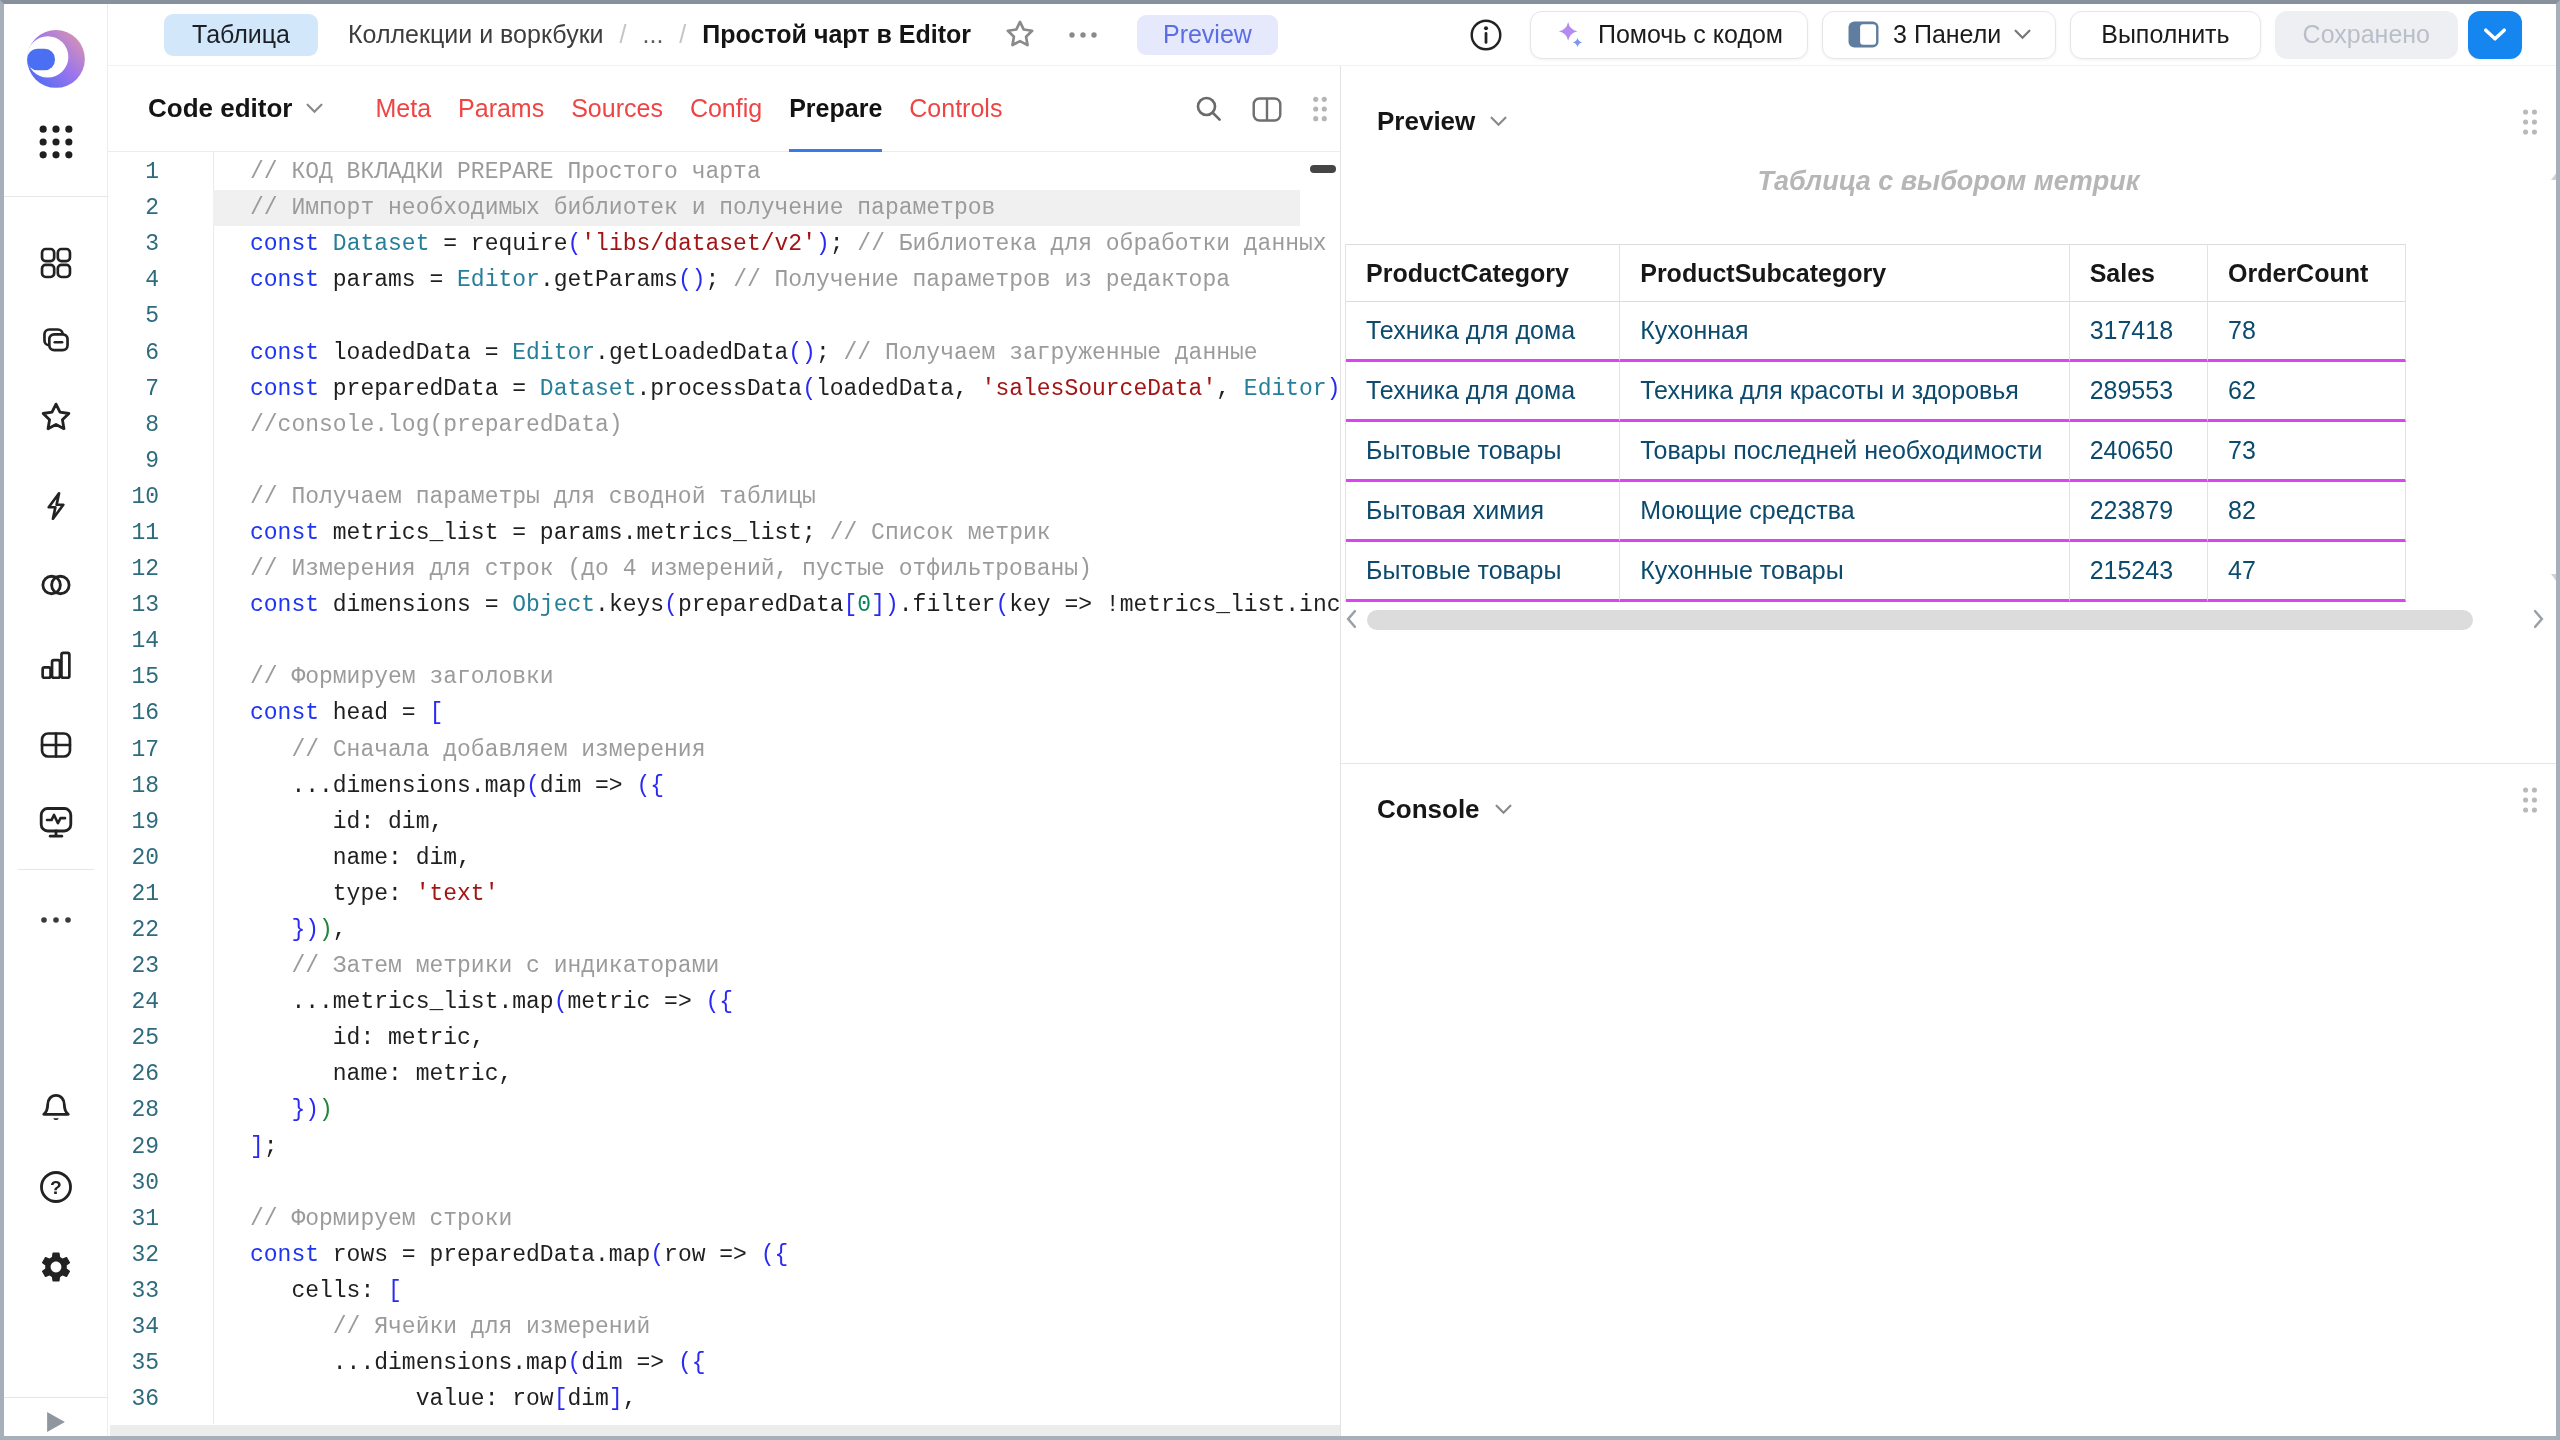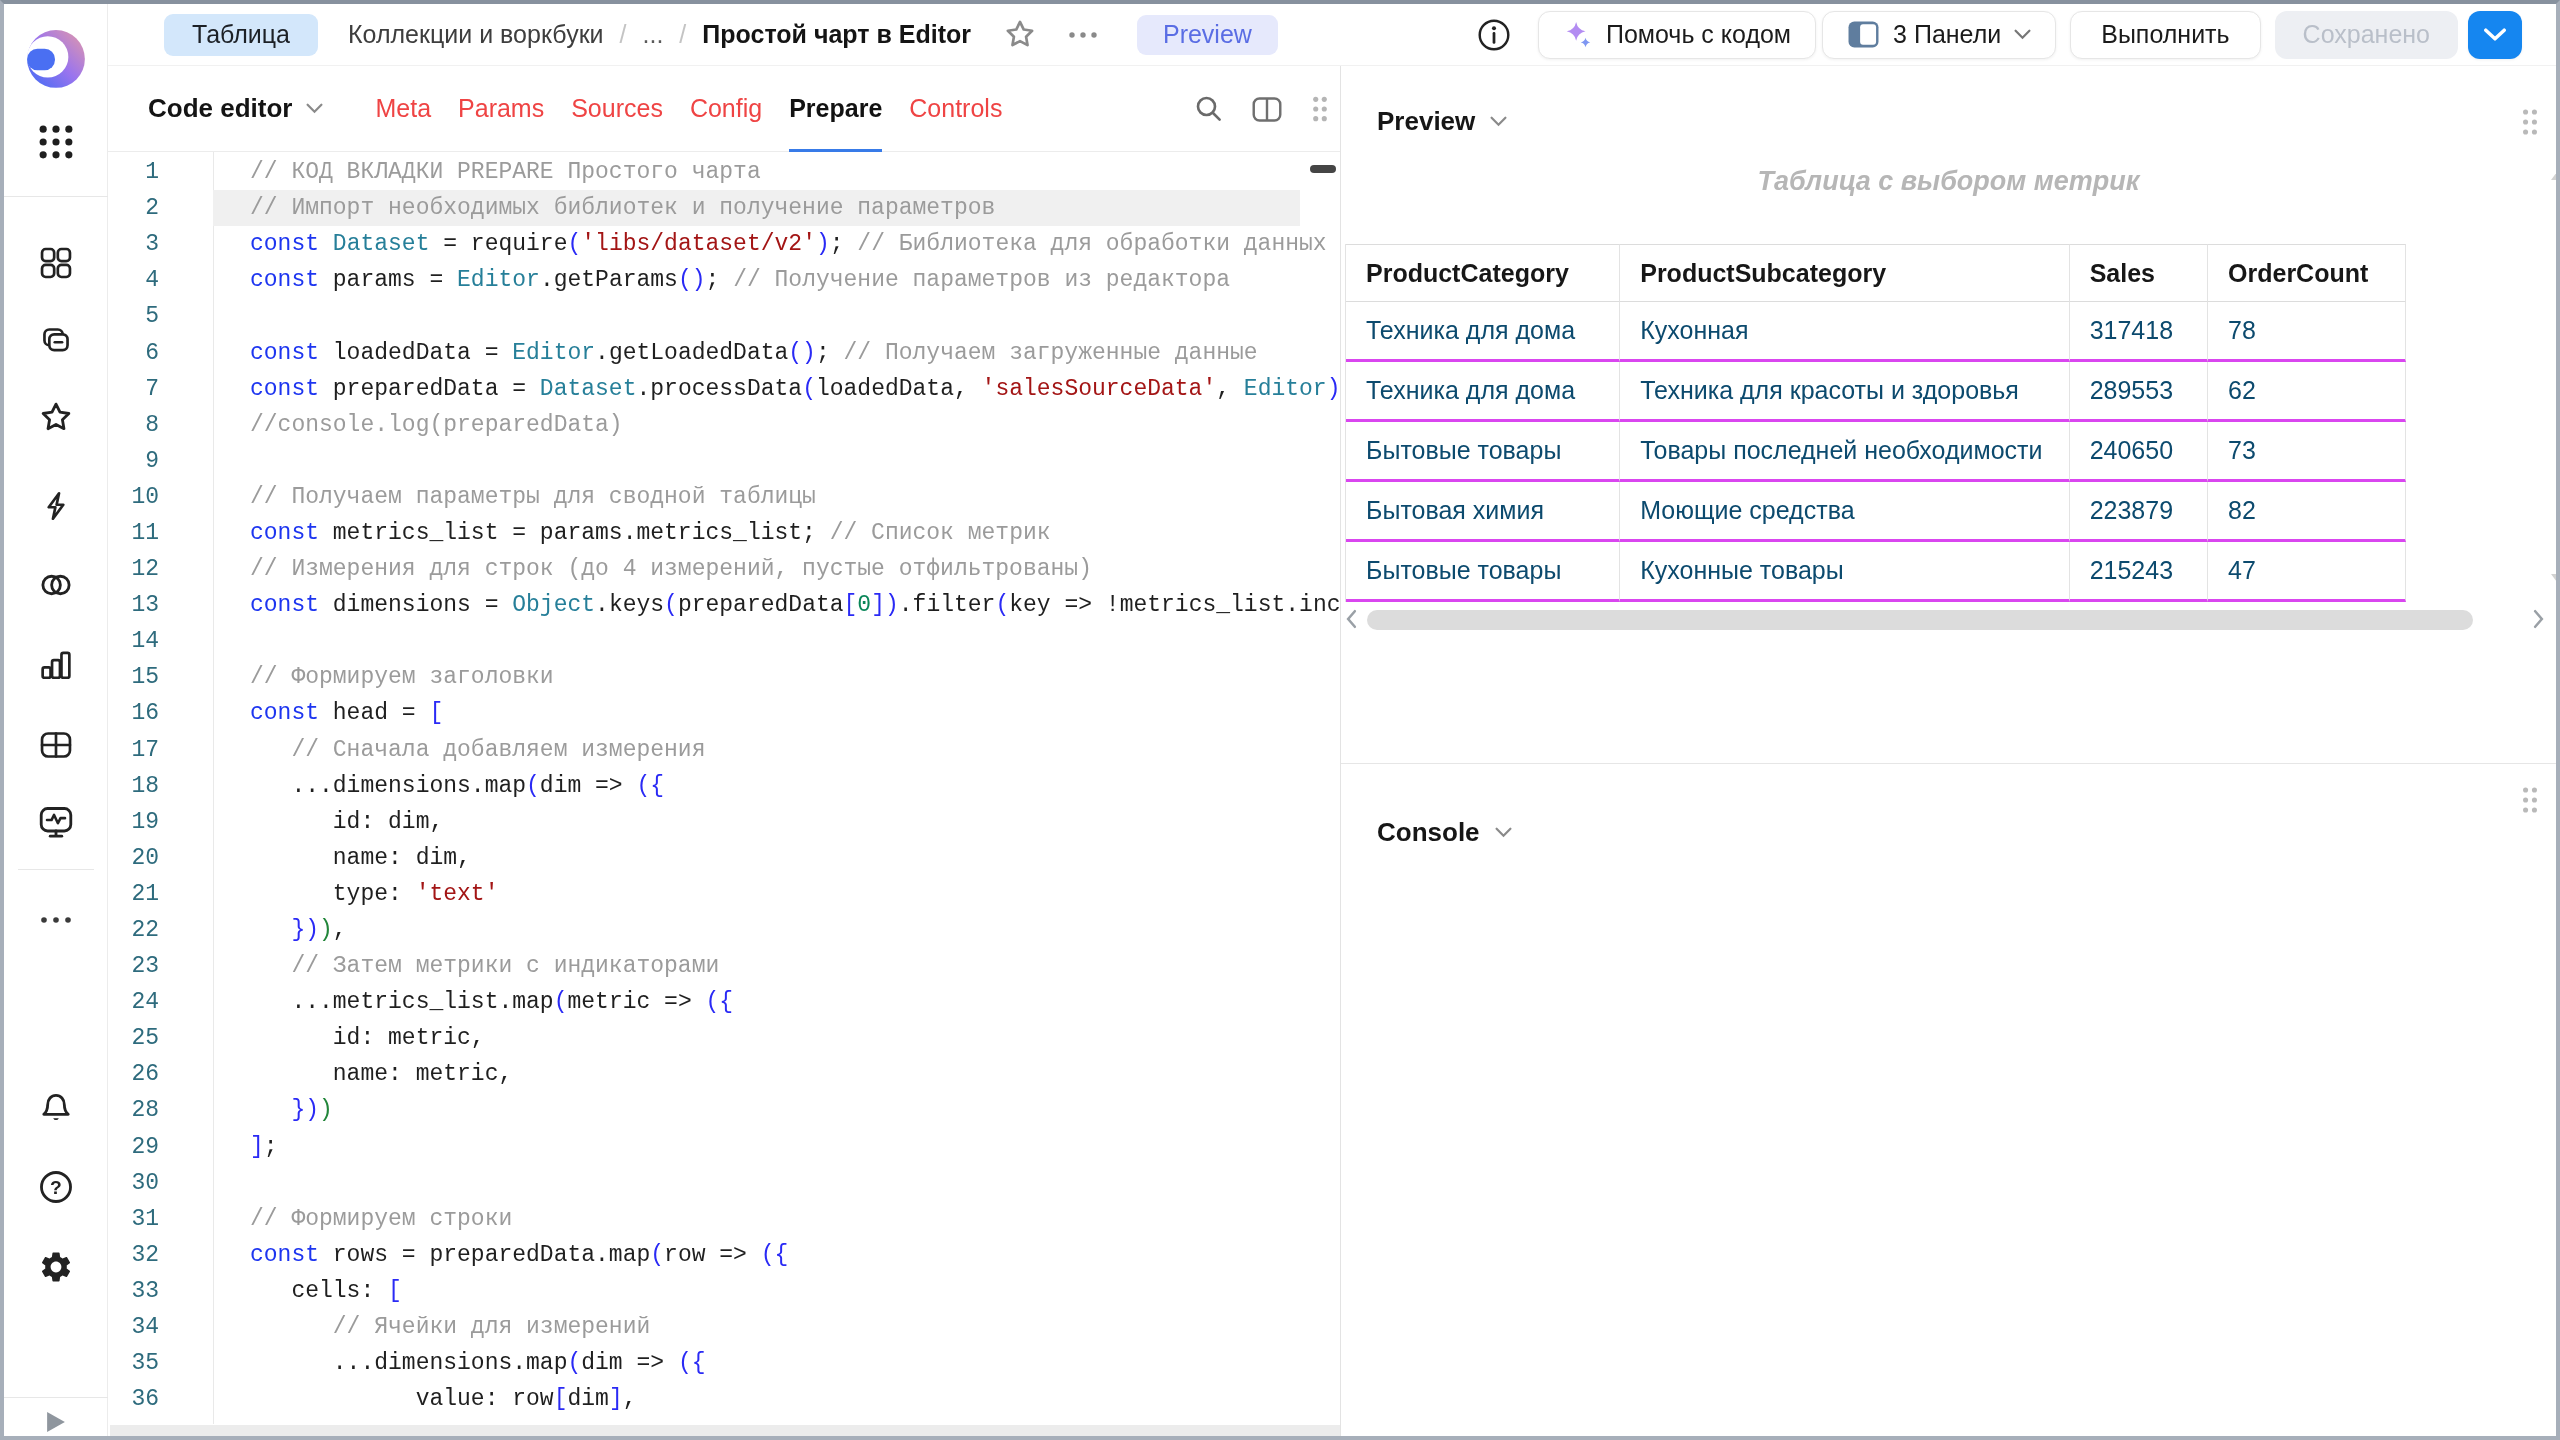--- a/index.html
+++ b/index.html
@@ -246,21 +246,21 @@
         <circle cx="17" cy="10.6" r="1.9" fill="#222"></circle>
       </svg>
     </div>
     <div class="btn" style="margin-left:26px;">
       <svg width="30" height="30" viewBox="0 0 32 30">
         <path d="M14 1 Q15.7 9.3 24 11 Q15.7 12.7 14 21 Q12.3 12.7 4 11 Q12.3 9.3 14 1 Z" fill="#b38cf2"></path>
         <path d="M24 18 Q24.9 22.1 29 23 Q24.9 23.9 24 28 Q23.1 23.9 19 23 Q23.1 22.1 24 18 Z" fill="#7f97f2"></path>
       </svg>
       <span>Помочь с кодом</span>
     </div>
-    <div class="btn" style="margin-left:6px;text-align:right;">
+    <div class="btn" style="margin-left:14px;text-align:right;">
       <svg width="33" height="29" viewBox="0 0 34 30">
         <rect x="1.5" y="1.5" width="31" height="27" rx="6" fill="#5f7d9e"></rect>
         <rect x="13.5" y="4.5" width="16.5" height="21" rx="3" fill="#fff"></rect>
       </svg>
       <span>3 Панели</span>
       <svg width="17" height="11" viewBox="0 0 16 10">
         <polyline points="1.5,1.5 8,8 14.5,1.5" fill="none" stroke="#777" stroke-width="2.1" stroke-linecap="round"></polyline>
       </svg>
     </div>
     <div class="btn" style="margin-left:14px;padding:0 30px;">
@@ -529,21 +529,21 @@
         <polyline points="8,2 2,9 8,16" fill="none" stroke="#9aa0a6" stroke-width="2.3" stroke-linecap="round"></polyline>
       </svg>
       <div class="hbar-thumb"></div>
       <svg class="hbar-arrow" style="right:0;" width="13" height="20" viewBox="0 0 10 18">
         <polyline points="2,2 8,9 2,16" fill="none" stroke="#9aa0a6" stroke-width="2.3" stroke-linecap="round"></polyline>
       </svg>
     </div>
 
     <div class="panel-div"></div>
 
-    <div class="panel-head" style="top:743px;height:46px;justify-content:space-between;">
+    <div class="panel-head" style="top:720px;height:46px;justify-content:space-between;">
       <span>Console</span>
       <svg width="17" height="11" viewBox="0 0 16 10">
         <polyline points="1.5,1.5 8,8 14.5,1.5" fill="none" stroke="#8a8a8a" stroke-width="2.1" stroke-linecap="round"></polyline>
       </svg>
     </div>
     <svg class="drag-dots" style="top:718px;" width="20" height="32" viewBox="0 0 18 28">
       <g fill="#b9b9b9">
           <circle cx="5" cy="5" r="2.3"></circle>
           <circle cx="13" cy="5" r="2.3"></circle>
       <circle cx="5" cy="14" r="2.3"></circle>

